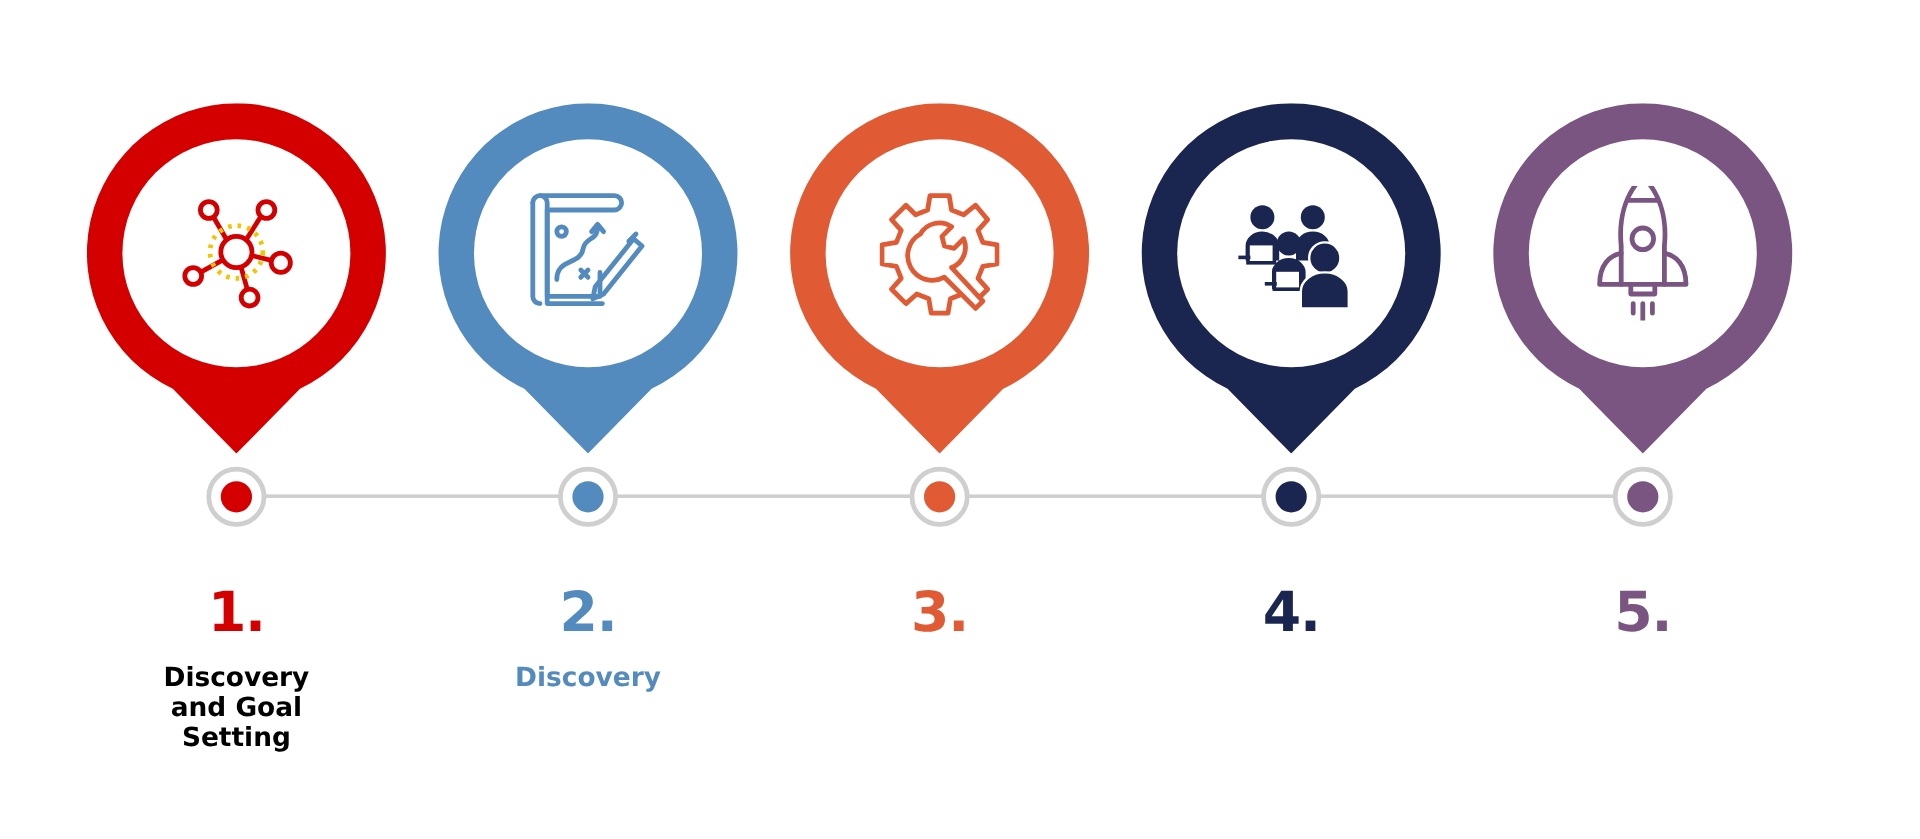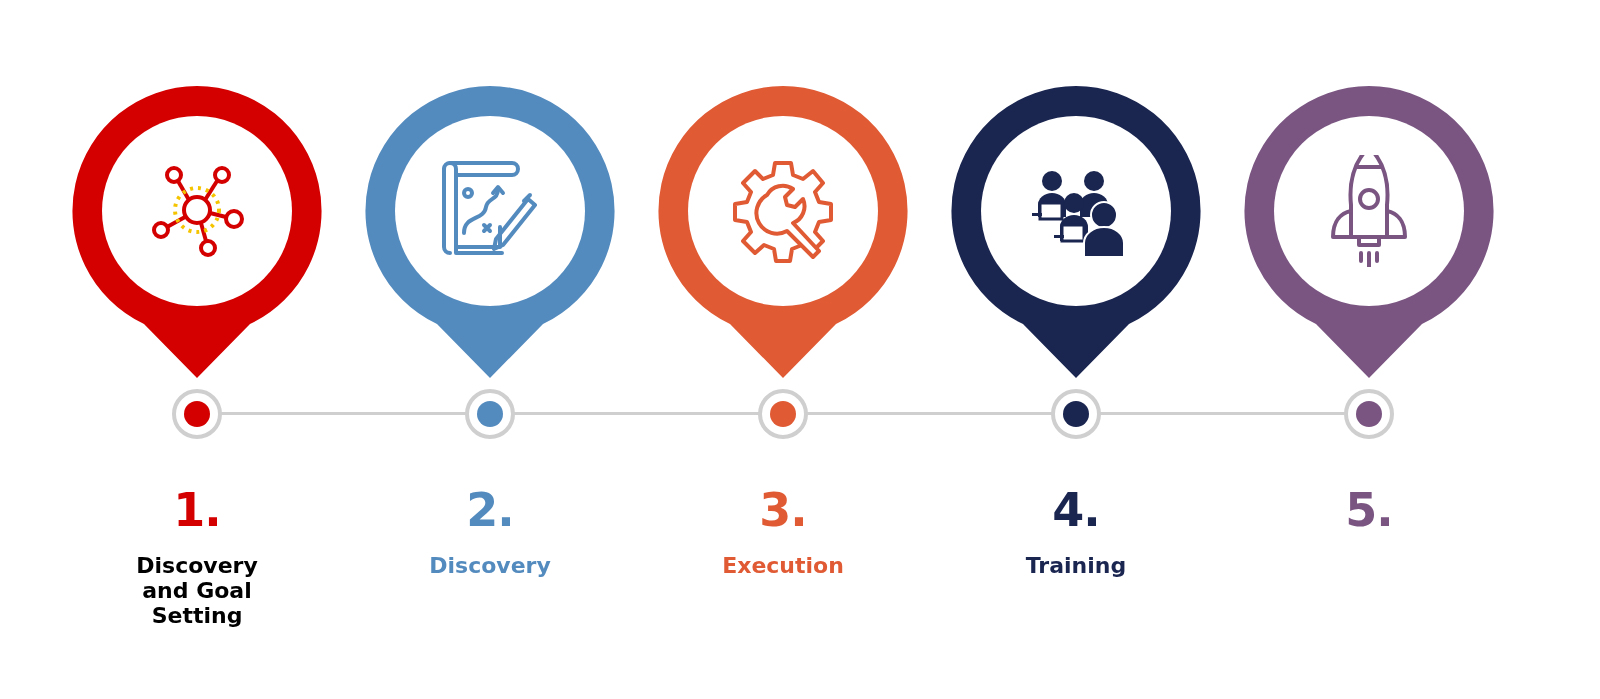--- a/index.html
+++ b/index.html
@@ -92,21 +92,20 @@
   <div class="icon">
     <svg viewBox="0 0 100 112" fill="none" stroke="#E05A34" stroke-width="4" stroke-linejoin="round">
       <path d="M42 8 H58 L60 20 L70 24 L80 16 L90 28 L82 37 L86 47 L98 49 V65 L86 67 L82 77 L90 86 L78 98 L69 90 L59 94 L57 106 H43 L41 94 L31 90 L22 98 L10 86 L18 77 L14 67 L2 65 V49 L14 47 L18 37 L10 28 L22 16 L30 24 L40 20 Z"></path>
       <path d="M34 40 a18 18 0 0 1 26 -6 l-8 8 l2 8 l8 2 l8 -8 a18 18 0 0 1 -10 24 L86 96 l-6 6 L54 76 a18 18 0 0 1 -20 -36 Z" fill="#fff"></path>
     </svg>
   </div>
   <div class="dot">
       <div class="inner" style="background:#E05A34;"></div>
     </div>
   <div class="num" style="color:#E05A34;">3.</div>
-  <div class="label" style="color:#E05A34;">Execution</div>
 </div>
 
 <div class="step" style="left:926px;">
   <div class="pin">
     <svg viewBox="0 0 250 292">
         <path d="M125 0 A125 125 0 0 1 178 238 L125 292 L72 238 A125 125 0 0 1 125 0 Z" fill="#1A2550"></path>
         <circle cx="125" cy="125" r="95" fill="#fff"></circle>
       </svg>
   </div>
   <div class="icon">
@@ -122,21 +121,20 @@
       <rect x="36" y="70" width="22" height="16" fill="#fff" stroke="#1A2550" stroke-width="3"></rect>
       <rect x="28" y="80" width="10" height="3"></rect>
       <circle cx="78" cy="60" r="13" stroke="#fff" stroke-width="2"></circle>
       <path d="M58 102 V88 a20 16 0 0 1 40 0 V102 Z" stroke="#fff" stroke-width="2"></path>
     </svg>
   </div>
   <div class="dot">
       <div class="inner" style="background:#1A2550;"></div>
     </div>
   <div class="num" style="color:#1A2550;">4.</div>
-  <div class="label" style="color:#1A2550;">Training</div>
 </div>
 
 <div class="step" style="left:1219px;">
   <div class="pin">
     <svg viewBox="0 0 250 292">
         <path d="M125 0 A125 125 0 0 1 178 238 L125 292 L72 238 A125 125 0 0 1 125 0 Z" fill="#7A5582"></path>
         <circle cx="125" cy="125" r="95" fill="#fff"></circle>
       </svg>
   </div>
   <div class="icon">

